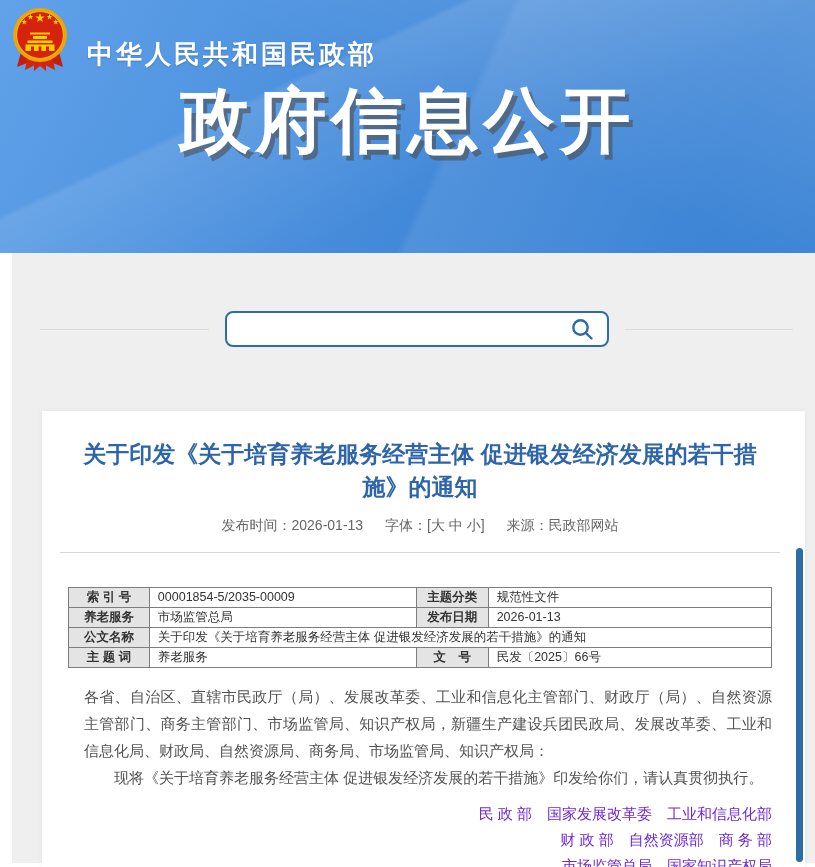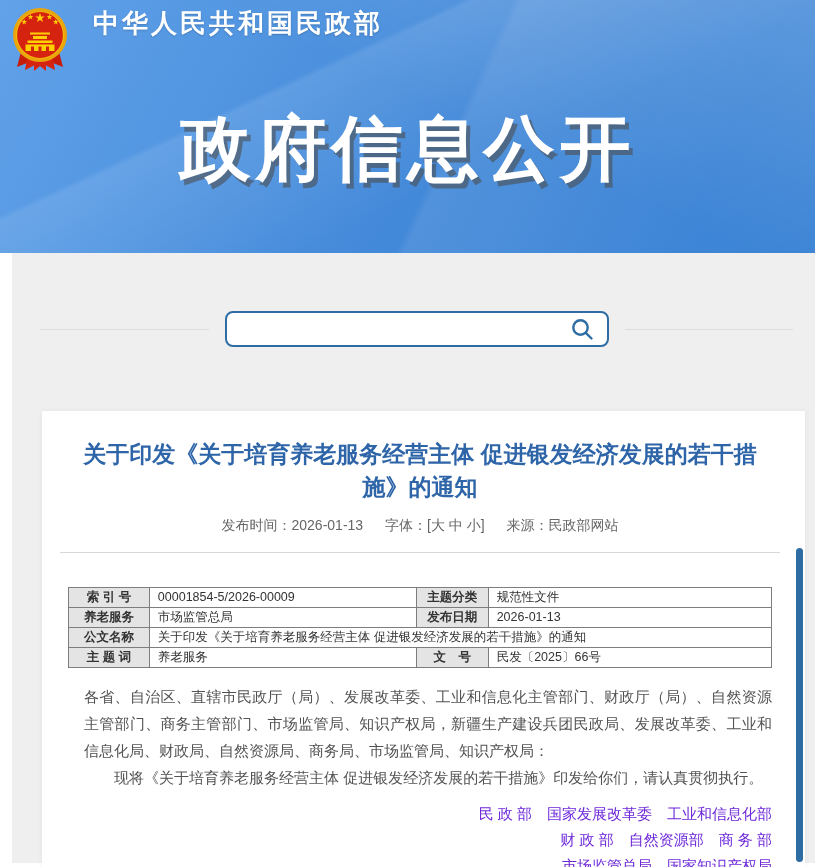--- a/index.html
+++ b/index.html
@@ -8,26 +8,26 @@
 
   
   .banner{
     height:253px; position:relative;
     background:
       linear-gradient(205deg, rgba(255,255,255,.16), transparent 45%),
       linear-gradient(155deg, transparent 34%, rgba(255,255,255,.10) 35%, transparent 62%),
       linear-gradient(115deg, transparent 55%, rgba(255,255,255,.08) 56%, transparent 86%),
       linear-gradient(120deg,#61a2e9,#4389d9 55%,#3c84d5);
   }
-  .brand{ position:absolute; top:6px; left:10px; display:flex; align-items:flex-start; gap:23px; cursor:pointer; }
+  .brand{ position:absolute; top:6px; left:10px; display:flex; align-items:flex-end; gap:17px; cursor:pointer; }
   .site-name{ color:#fff; font-size:26px; font-weight:bold; letter-spacing:3px;
     text-shadow:0 1px 2px rgba(0,0,0,.18); }
   .banner-title{ position:absolute; top:74px; left:0; right:0; text-align:center;
     color:#fff; font-size:71px; font-weight:bold; letter-spacing:5px;
-    text-shadow:4px 5px 0 rgba(75,75,75,.58);margin-top:28px; }
+    text-shadow:4px 5px 0 rgba(75,75,75,.58); }
 
   
   .page{ margin-left:12px; height:610px; background:#efefef; position:relative; }
 
   .search-row{ display:flex; align-items:center; padding:58px 22px 0 28px; }
   .hline{ flex:1; height:1px; background:#dcdcdc; }
   .search-box{ width:384px; height:36px; margin:0 16px; background:#fff;
     border:2px solid #2e6da4; border-radius:8px; display:flex; align-items:center; }
   .search-box input{ flex:1; height:100%; border:none; outline:none; background:transparent;
     padding:0 12px; font-size:14px; color:#333; font-family:inherit; }
@@ -125,21 +125,21 @@
     <table class="info">
       <colgroup>
           <col style="width:11.5%">
           <col style="width:38%">
           <col style="width:10.2%">
           <col style="width:40.3%">
         </colgroup>
       <tbody>
           <tr>
         <td class="lbl">索 引 号</td>
-        <td>00001854-5/2026-00009</td>
+        <td>00001854-5/2035-00009</td>
         <td class="lbl">主题分类</td>
         <td>规范性文件</td>
       </tr>
       <tr>
         <td class="lbl">养老服务</td>
         <td>市场监管总局</td>
         <td class="lbl">发布日期</td>
         <td>2026-01-13</td>
       </tr>
       <tr>

